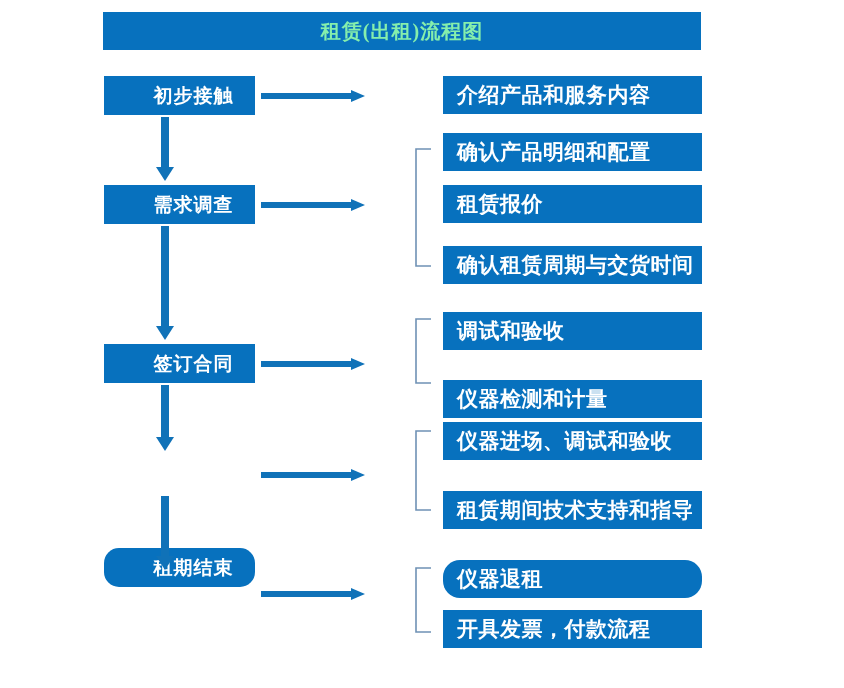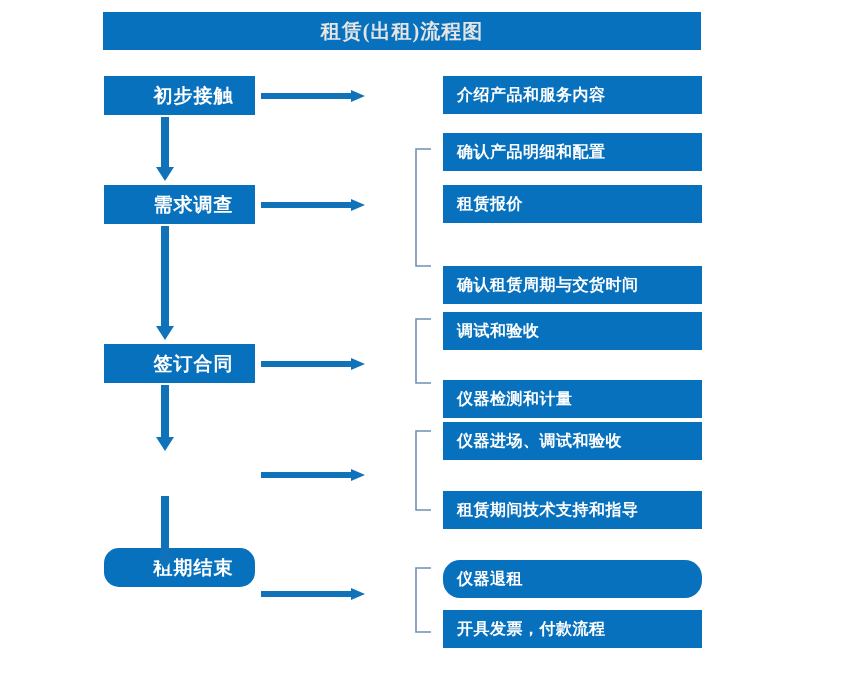--- a/index.html
+++ b/index.html
@@ -23,21 +23,21 @@
   }
 
   
   .title-banner {
     position: absolute;
     left: 103px;
     top: 12px;
     width: 598px;
     height: 38px;
     background: #0771be;
-    color: #e5e5e5;
+    color: #86efac;
     font-size: 20px;
     font-weight: bold;
     letter-spacing: 1px;
     display: flex;
     align-items: center;
     justify-content: center;
     line-height: 1;
   }
 
   
@@ -59,21 +59,21 @@
   }
 
   
   .detail-box {
     position: absolute;
     left: 443px;
     width: 259px;
     height: 38px;
     background: #0771be;
     color: #ffffff;
-    font-size: 16px;
+    font-size: 21px;
     font-weight: bold;
     letter-spacing: 0.5px;
     display: flex;
     align-items: center;
     padding-left: 14px;
     box-sizing: border-box;
     line-height: 1;
   }
 
   
@@ -195,21 +195,21 @@
       <path d="M17 1 L2 1 L2 65 L17 65" fill="none" stroke="#6f91b5" stroke-width="1.6"></path>
     </svg>
   </div>
 
   <div class="detail-box" style="top:76px;">介绍产品和服务内容</div>
 
   <div class="detail-box" style="top:133px;">确认产品明细和配置</div>
 
   <div class="detail-box" style="top:185px;">租赁报价</div>
 
-  <div class="detail-box" style="top:246px;margin-top:20px;">确认租赁周期与交货时间</div>
+  <div class="detail-box" style="top:246px;">确认租赁周期与交货时间</div>
 
   <div class="detail-box" style="top:312px;">调试和验收</div>
 
   <div class="detail-box" style="top:380px;font-family:Liberation Serif, serif;">仪器检测和计量</div>
 
   <div class="detail-box" style="top:422px;">仪器进场、调试和验收</div>
 
   <div class="detail-box" style="top:491px;">租赁期间技术支持和指导</div>
 
   <div class="detail-box" style="top:560px;border-radius:17px;">仪器退租</div>

